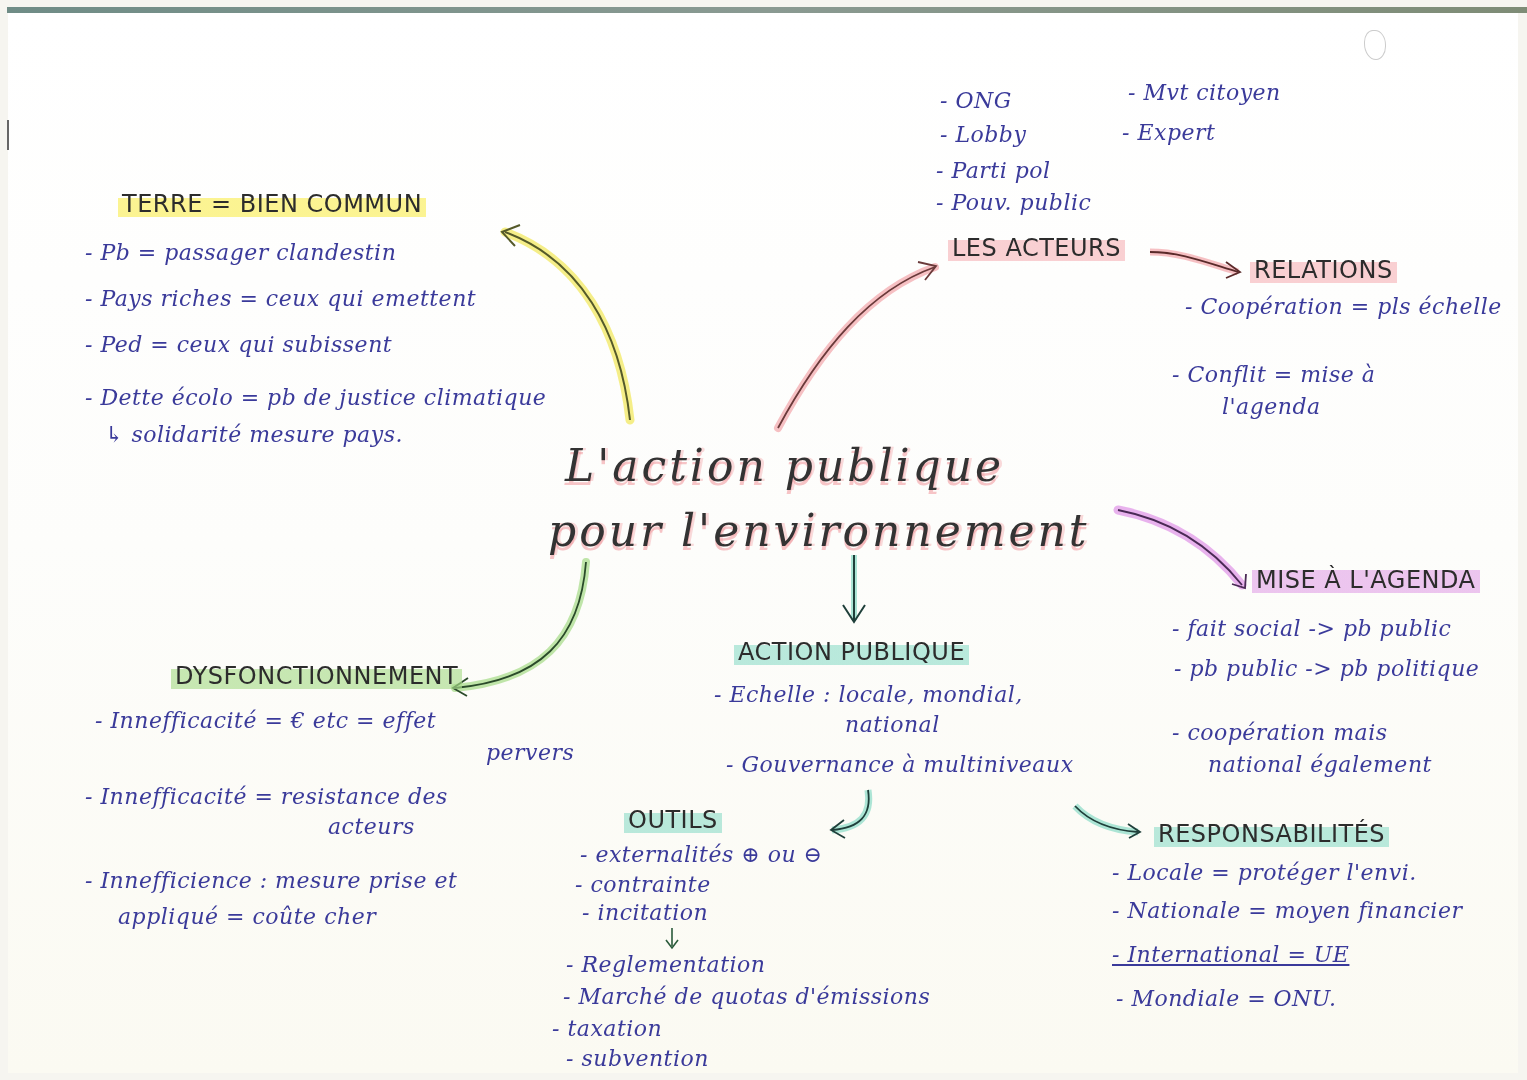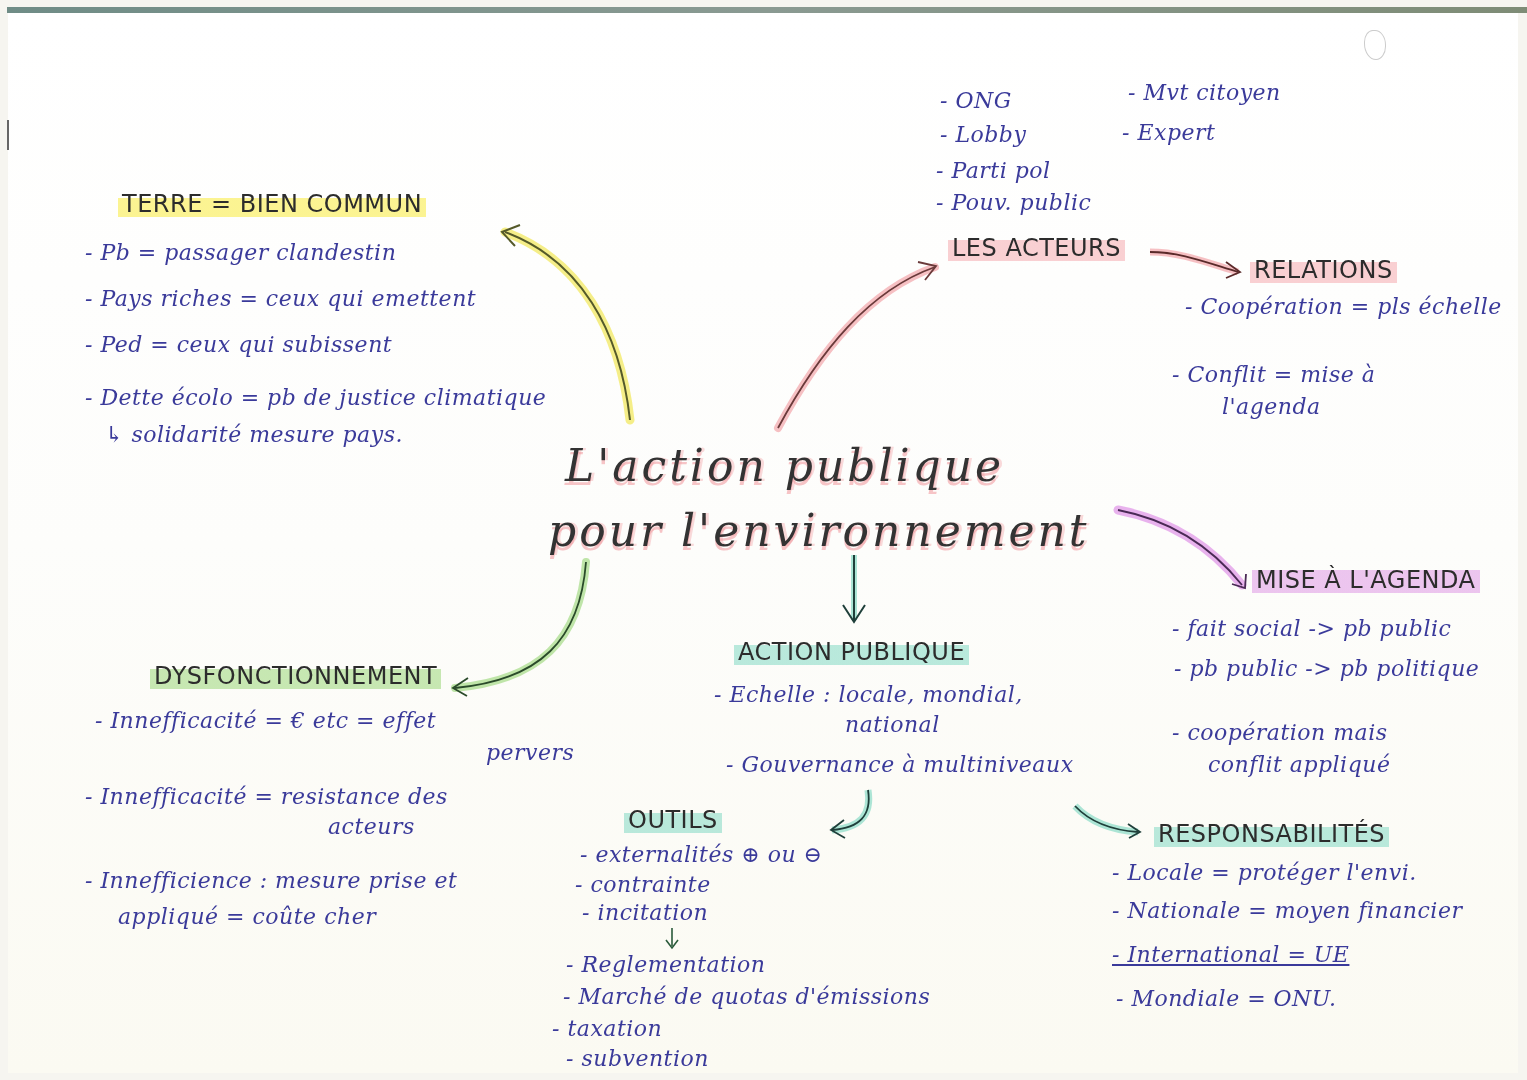--- a/index.html
+++ b/index.html
@@ -22,21 +22,21 @@
     .smudge {
       position: absolute; left: 1364px; top: 30px; width: 20px; height: 28px;
       border: 1px solid #ccc; border-radius: 40% 50% 45% 55%;
     }
     svg.arrows { position: absolute; left: 0; top: 0; width: 1527px; height: 1080px; }
     .t { position: absolute; white-space: nowrap; color: #3a3a9a; font-size: 22px; font-style: italic; letter-spacing: 0.5px; }
     .h { position: absolute; white-space: nowrap; color: #2c2c2c; font-family: "DejaVu Sans", sans-serif; font-size: 24px; letter-spacing: 0.5px; padding: 0 4px; }
     .hl-yellow { background: linear-gradient(180deg, transparent 30%, rgba(250,240,110,0.75) 30%, rgba(250,240,110,0.75) 95%, transparent 95%); }
     .hl-pink { background: linear-gradient(180deg, transparent 20%, rgba(245,170,175,0.55) 20%, rgba(245,170,175,0.55) 95%, transparent 95%); }
     .hl-violet { background: linear-gradient(180deg, transparent 15%, rgba(225,160,230,0.6) 15%, rgba(225,160,230,0.6) 95%, transparent 95%); }
-    .hl-green { background: linear-gradient(180deg, transparent 25%, rgba(170,220,140,0.65) 25%, rgba(170,220,140,0.65) 95%, transparent 95%); }
+    .hl-green { background: linear-gradient(180deg, transparent 25%, rgba(170,220,140,0.65) 25%, rgba(170,220,140,0.65) 95%, transparent 95%); margin-left: 21px; }
     .hl-teal { background: linear-gradient(180deg, transparent 25%, rgba(140,220,200,0.6) 25%, rgba(140,220,200,0.6) 95%, transparent 95%); }
     .title {
       position: absolute; white-space: nowrap; color: #333; font-family: "DejaVu Serif", serif;
       font-style: italic; font-size: 44px; letter-spacing: 3px;
       text-shadow: 0 4px 0 rgba(240,150,155,0.55), 3px 0 0 rgba(240,150,155,0.35);
     }
   </style>
 </head>
 <body>
 
@@ -121,21 +121,21 @@
 
 <div class="h hl-pink" style="left:1250px; top:256px;">RELATIONS</div>
 <div class="t" style="left:1185px; top:294px;">- Coopération = pls échelle</div>
 <div class="t" style="left:1172px; top:362px;">- Conflit = mise à</div>
 <div class="t" style="left:1222px; top:394px;">l'agenda</div>
 
 <div class="h hl-violet" style="left:1252px; top:566px;">MISE À L'AGENDA</div>
 <div class="t" style="left:1172px; top:616px;">- fait social -&gt; pb public</div>
 <div class="t" style="left:1174px; top:656px;">- pb public -&gt; pb politique</div>
 <div class="t" style="left:1172px; top:720px;">- coopération mais</div>
-<div class="t" style="left:1208px; top:752px;">conflit appliqué</div>
+<div class="t" style="left:1208px; top:752px;">national également</div>
 
 <div class="h hl-green" style="left:150px; top:662px;">DYSFONCTIONNEMENT</div>
 <div class="t" style="left:95px; top:708px;">- Innefficacité = € etc = effet</div>
 <div class="t" style="left:452px; top:740px;margin-left:34px;">pervers</div>
 <div class="t" style="left:85px; top:784px;">- Innefficacité = resistance des</div>
 <div class="t" style="left:328px; top:814px;">acteurs</div>
 <div class="t" style="left:85px; top:868px;">- Innefficience : mesure prise et</div>
 <div class="t" style="left:118px; top:904px;">appliqué = coûte cher</div>
 
 <div class="h hl-teal" style="left:734px; top:638px;">ACTION PUBLIQUE</div>

